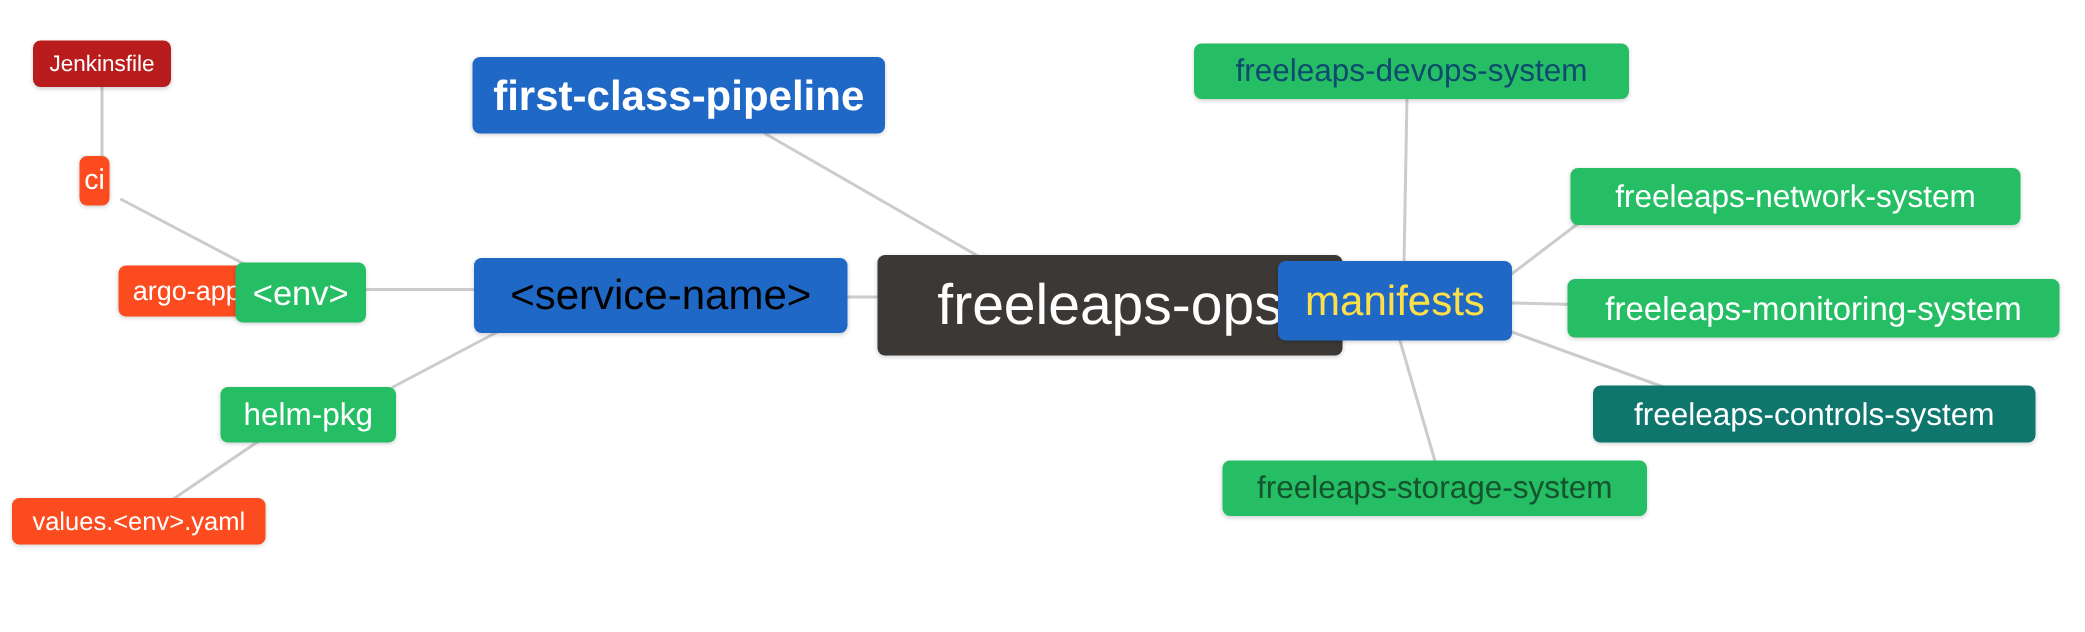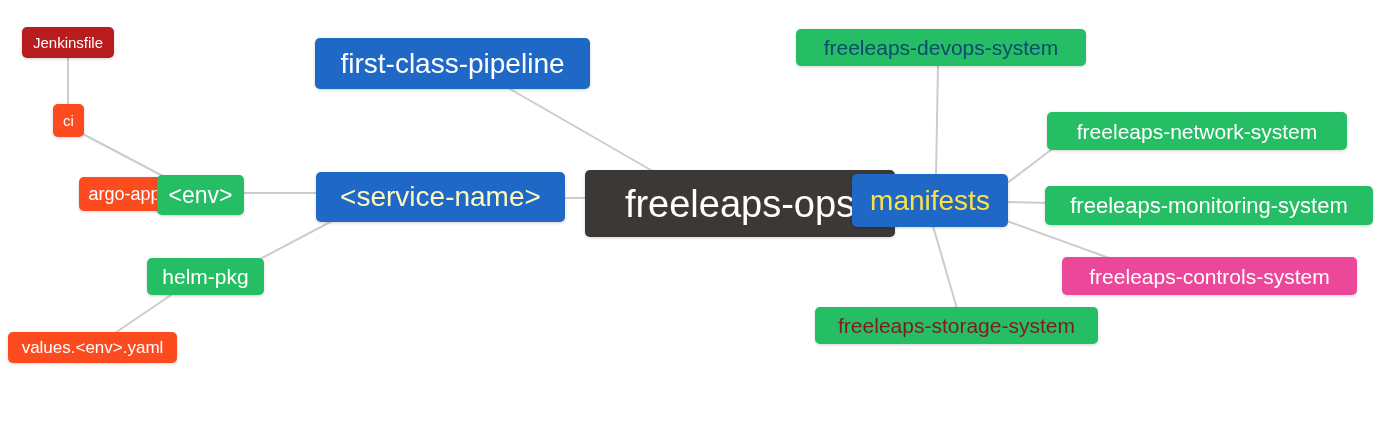--- a/index.html
+++ b/index.html
@@ -53,27 +53,27 @@
       <line x1="510" y1="89" x2="656" y2="173" stroke="#cccccc" stroke-width="2" stroke-linecap="round"></line>
       <line x1="845" y1="199" x2="856" y2="199" stroke="#cccccc" stroke-width="2" stroke-linecap="round"></line>
       <line x1="936" y1="176" x2="938" y2="64" stroke="#cccccc" stroke-width="2" stroke-linecap="round"></line>
       <line x1="1006" y1="184" x2="1056" y2="146" stroke="#cccccc" stroke-width="2" stroke-linecap="round"></line>
       <line x1="1007" y1="202" x2="1050" y2="203" stroke="#cccccc" stroke-width="2" stroke-linecap="round"></line>
       <line x1="1007" y1="221" x2="1120" y2="262" stroke="#cccccc" stroke-width="2" stroke-linecap="round"></line>
       <line x1="933" y1="226" x2="958" y2="312" stroke="#cccccc" stroke-width="2" stroke-linecap="round"></line>
     </svg>
 
 <div class="node" style="left: 22px; top: 27px; width: 92px; height: 31px; font-size: 15px; background: #b91c1c; color: rgb(255, 255, 255);">Jenkinsfile</div>
-    <div class="node" style="left: 53px; top: 104px; width: 31px; height: 33px; font-size: 15px; background: rgb(251, 75, 31); color: rgb(255, 255, 255);">ci</div>
+    <div class="node" style="left: 53px; top: 104px; width: 20px; height: 33px; font-size: 19px; background: rgb(251, 75, 31); color: rgb(255, 255, 255);">ci</div>
     <div class="node" style="left: 31px; top: 177px; width: 91px; height: 34px; font-size: 18px; background: rgb(251, 75, 31); color: rgb(255, 255, 255); margin-left: 48px;">argo-app</div>
     <div class="node" style="left: 157px; top: 175px; width: 87px; height: 40px; font-size: 23px; background: rgb(38, 190, 100); color: rgb(255, 255, 255);">&lt;env&gt;</div>
     <div class="node" style="left: 147px; top: 258px; width: 117px; height: 37px; font-size: 21px; background: rgb(38, 190, 100); color: rgb(255, 255, 255);">helm-pkg</div>
     <div class="node" style="left: 8px; top: 332px; width: 169px; height: 31px; font-size: 17px; background: rgb(251, 75, 31); color: rgb(255, 255, 255);">values.&lt;env&gt;.yaml</div>
-    <div class="node" style="left: 315px; top: 38px; width: 275px; height: 51px; font-size: 28px; background: rgb(32, 104, 198); color: rgb(255, 255, 255);">first-class-pipeline</div>
-    <div class="node" style="left: 316px; top: 172px; width: 249px; height: 50px; font-size: 28px; background: rgb(32, 104, 198); color: #fef9c3;">&lt;service-name&gt;</div>
+    <div class="node" style="left: 315px; top: 38px; width: 275px; height: 51px; font-size: 28px; background: rgb(32, 104, 198); color: rgb(255, 255, 255); font-weight: bold;">first-class-pipeline</div>
+    <div class="node" style="left: 316px; top: 172px; width: 249px; height: 50px; font-size: 28px; background: rgb(32, 104, 198); color: #000000;">&lt;service-name&gt;</div>
     <div class="node" style="left: 585px; top: 170px; width: 310px; height: 67px; font-size: 38px; background: rgb(59, 56, 53); color: rgb(255, 255, 255);">freeleaps-ops</div>
     <div class="node" style="left: 852px; top: 174px; width: 156px; height: 53px; font-size: 28px; background: rgb(32, 104, 198); color: #fde047;">manifests</div>
     <div class="node" style="left: 796px; top: 29px; width: 290px; height: 37px; font-size: 21px; background: rgb(38, 190, 100); color: #0c4a6e;">freeleaps-devops-system</div>
     <div class="node" style="left: 1047px; top: 112px; width: 300px; height: 38px; font-size: 21px; background: rgb(38, 190, 100); color: rgb(255, 255, 255); text-align: center;">freeleaps-network-system</div>
     <div class="node" style="left: 1045px; top: 186px; width: 328px; height: 39px; font-size: 22px; background: rgb(38, 190, 100); color: rgb(255, 255, 255);">freeleaps-monitoring-system</div>
-    <div class="node" style="left: 1062px; top: 257px; width: 295px; height: 38px; font-size: 21px; background: #ec4899; color: rgb(255, 255, 255);">freeleaps-controls-system</div>
-    <div class="node" style="left: 815px; top: 307px; width: 283px; height: 37px; font-size: 21px; background: rgb(38, 190, 100); color: #7f1d1d;">freeleaps-storage-system</div>
+    <div class="node" style="left: 1062px; top: 257px; width: 295px; height: 38px; font-size: 21px; background: #0f766e; color: rgb(255, 255, 255);">freeleaps-controls-system</div>
+    <div class="node" style="left: 815px; top: 307px; width: 283px; height: 37px; font-size: 21px; background: rgb(38, 190, 100); color: #14532d;">freeleaps-storage-system</div>
   </div>
 
 </body></html>

